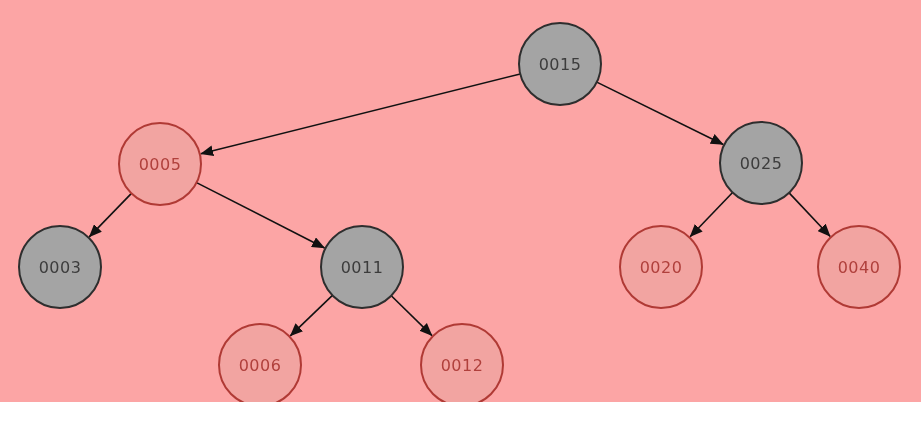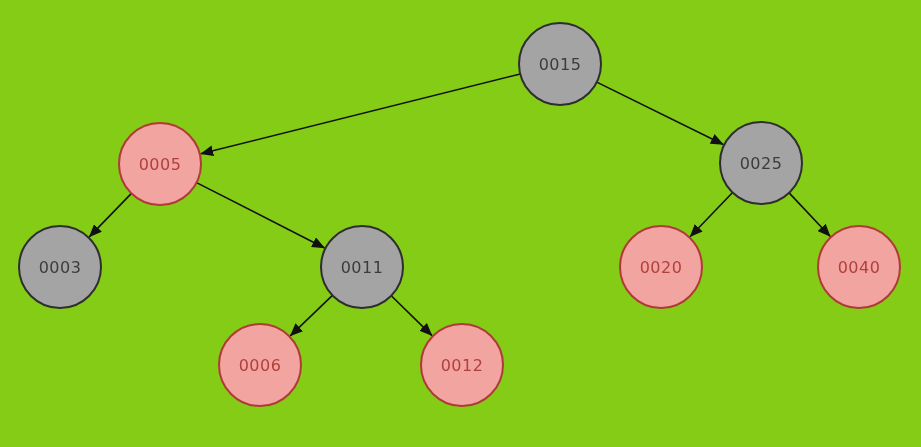--- a/index.html
+++ b/index.html
@@ -4,22 +4,22 @@
 <style>
   html, body {
     margin: 0;
     padding: 0;
     background: #ffffff;
     font-family: "DejaVu Sans", "Liberation Sans", sans-serif;
   }
   .canvas-wrap {
     position: relative;
     width: 921px;
-    height: 447px;
-    background: #84cc16;
+    height: 402px;
+    background: #fca5a5;
     overflow: hidden;
   }
   svg { display: block; }
   .node-label {
     font-family: "DejaVu Sans", "Liberation Sans", sans-serif;
     font-size: 16px;
     letter-spacing: 0.5px;
     user-select: none;
   }
 </style>

